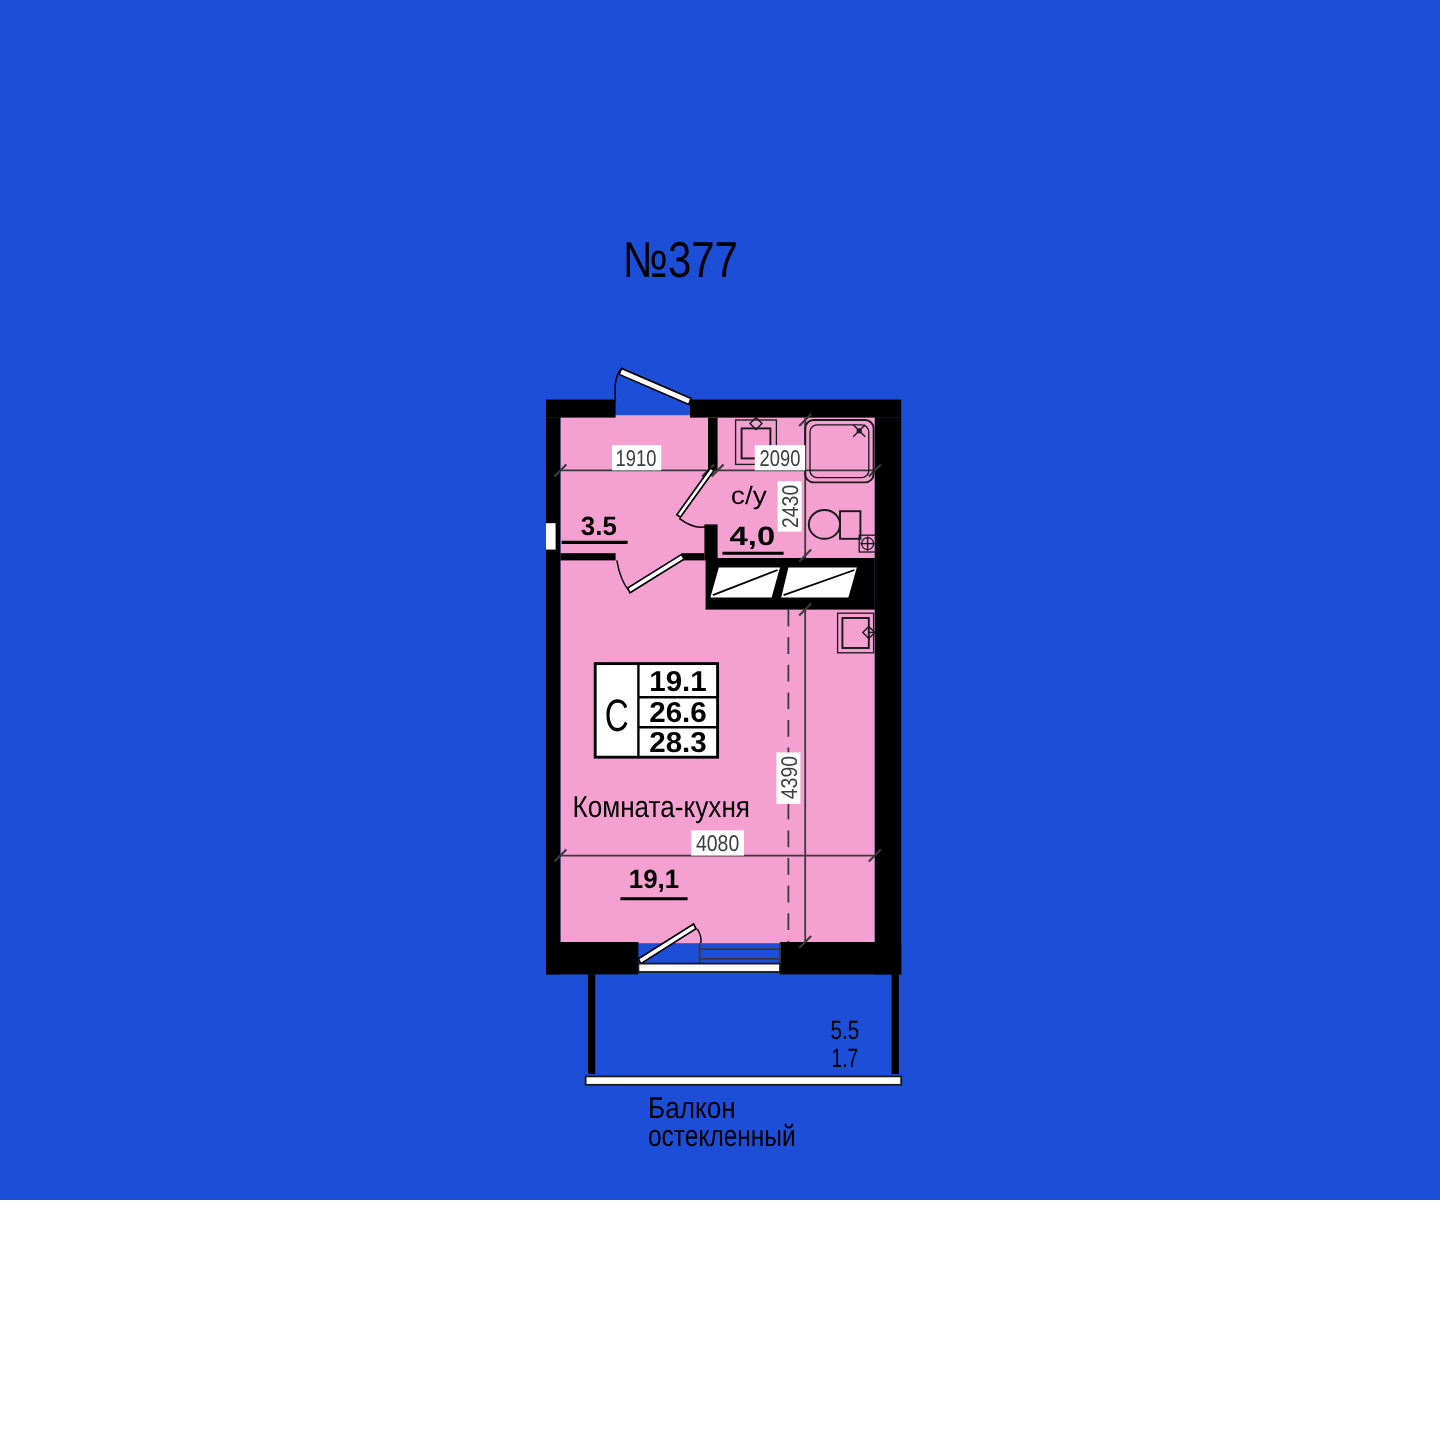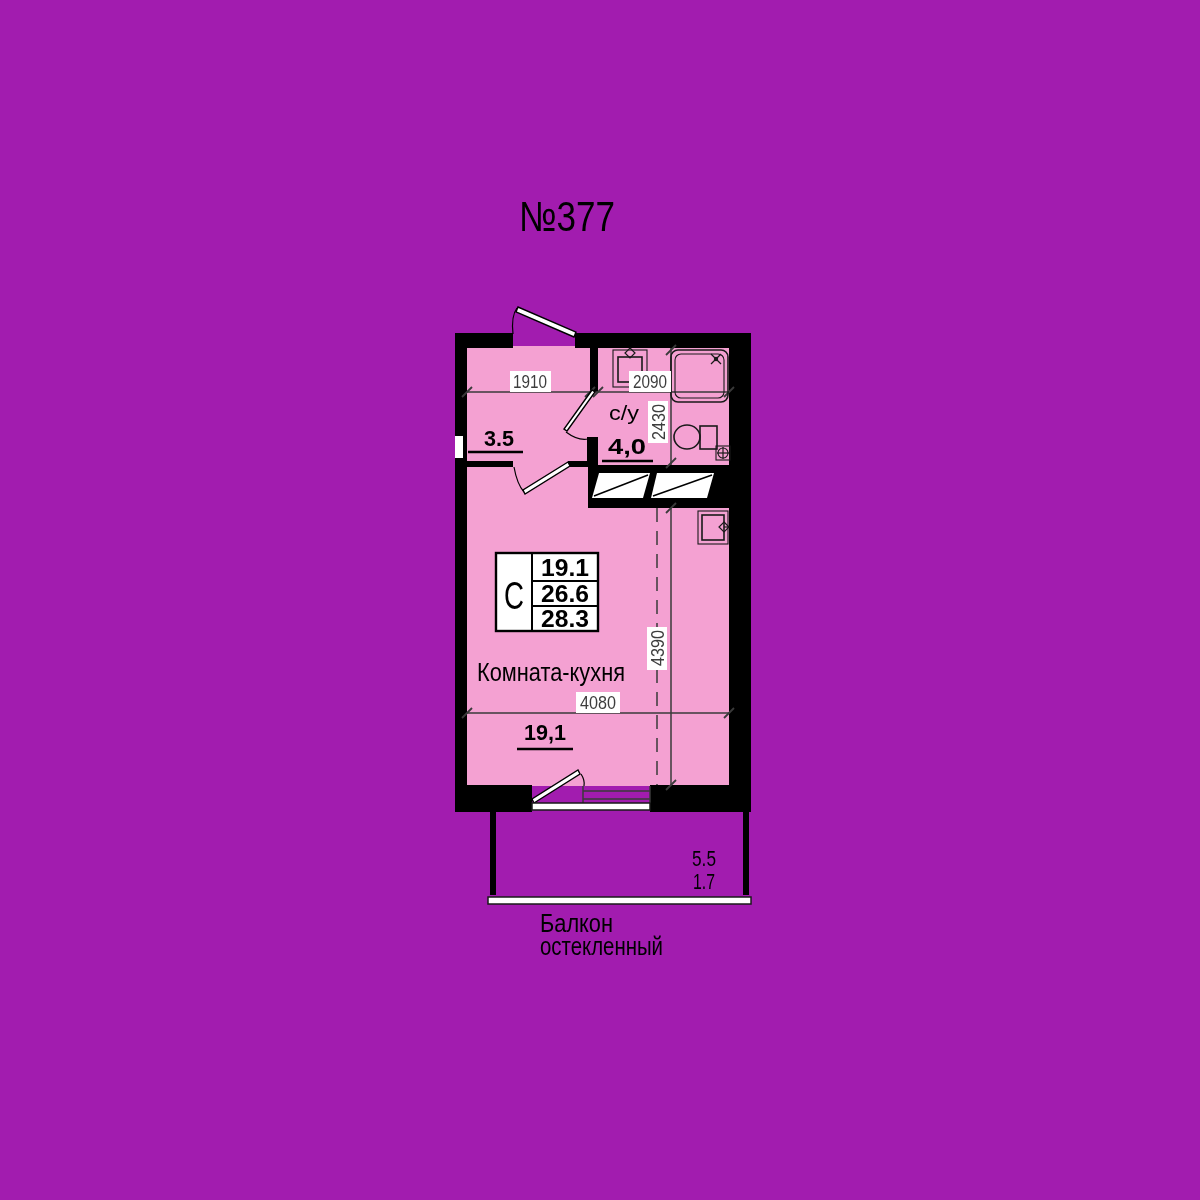--- a/index.html
+++ b/index.html
@@ -1,16 +1,16 @@
 <!DOCTYPE html>
 <html><head>
 <meta charset="utf-8">
 <style>
   html,body{margin:0;padding:0;background:#ffffff;}
-  .stage{position:relative;width:1200px;height:1200px;background:#a21caf;overflow:hidden;}
+  .stage{position:relative;width:1200px;height:1000px;background:#1d4ed8;overflow:hidden;}
   svg{display:block;}
   text{font-family:"Liberation Sans",sans-serif;}
   .t-title{font-size:42px;fill:#000;}
   .t-dim{font-size:19px;fill:#3d3d3d;}
   .t-area{font-size:22px;font-weight:bold;fill:#000;}
   .t-room{font-size:25px;fill:#000;}
   .t-small{font-size:22px;fill:#000;}
   .t-type{font-size:38px;fill:#000;}
   .t-tbl{font-size:24px;font-weight:bold;fill:#000;}
   .wall{fill:#000;stroke:none;}

